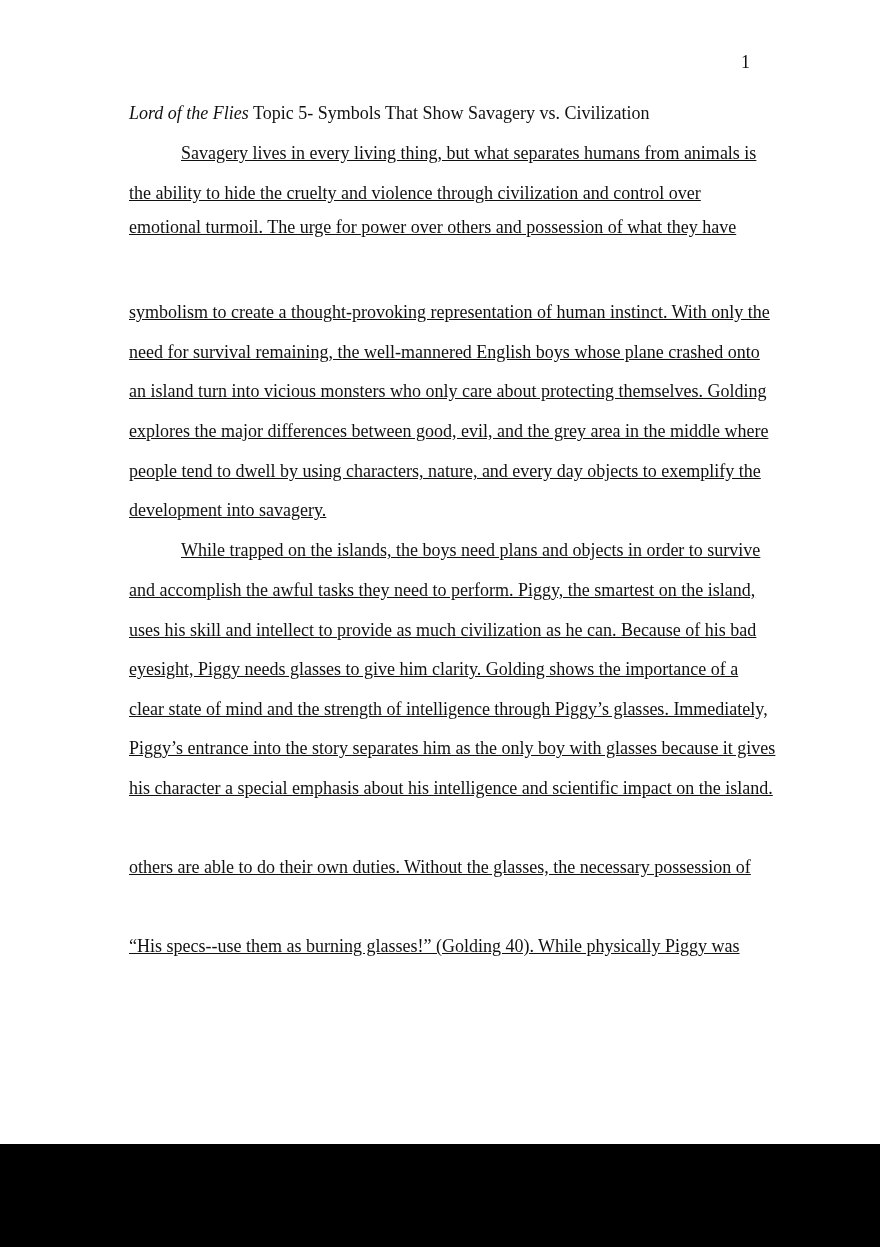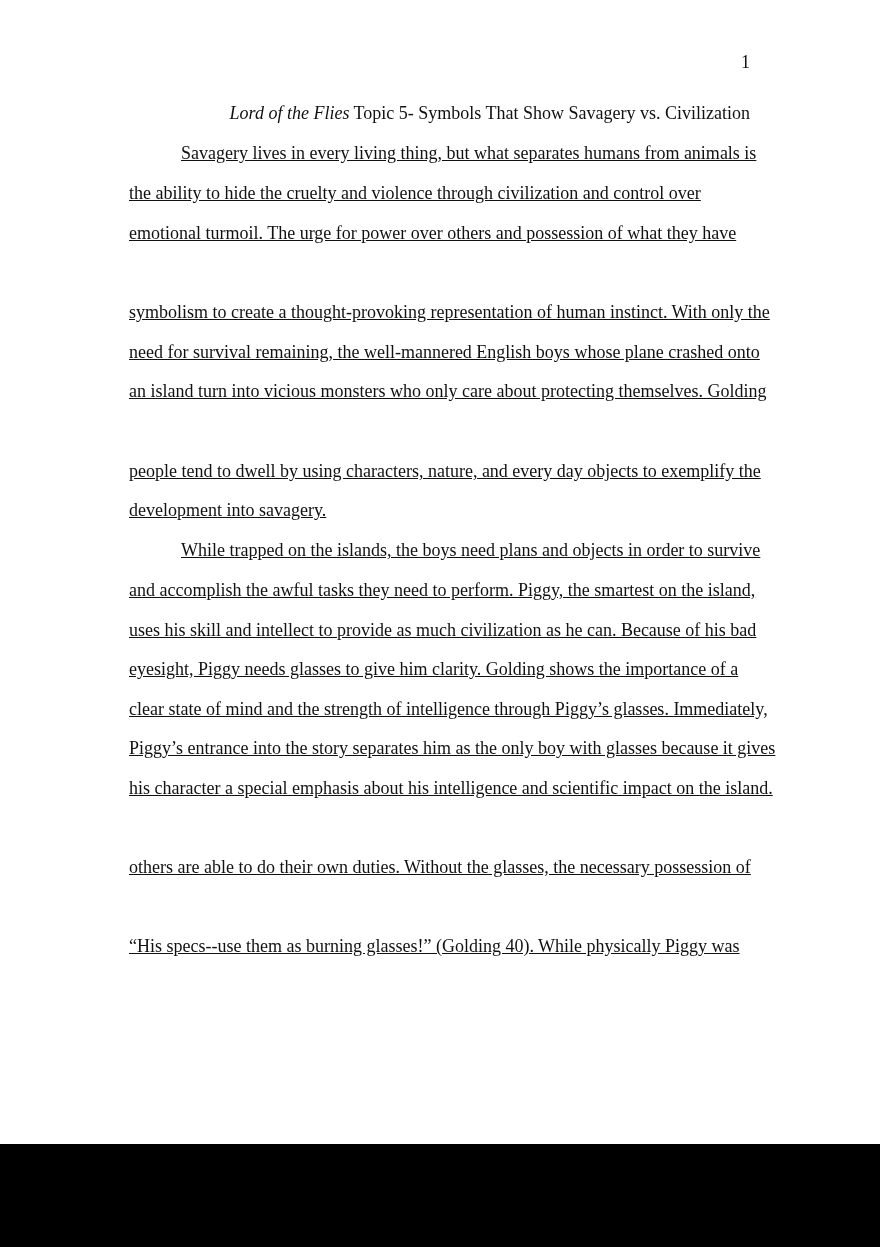--- a/index.html
+++ b/index.html
@@ -10,21 +10,21 @@
     .page {
       position: absolute; left: 0; top: 0; width: 880px; height: 1144px;
       background: #fff; color: #111;
       font-family: "Liberation Serif", "DejaVu Serif", serif;
     }
     .page-number {
       position: absolute; top: 51px; left: 700px; width: 50px; text-align: right;
       font-size: 18px; line-height: 22px;
     }
     .title {
-      position: absolute; top: 102px; left: 129px; width: 621px; text-align: right;
+      position: absolute; top: 102px; left: 129px; width: 621px; text-align: left;
       font-size: 18px; line-height: 22px; white-space: nowrap;
     }
     .title i { font-style: italic; }
     .line {
       position: absolute; left: 129px; font-size: 18px; line-height: 22px;
       white-space: nowrap;
       text-decoration: underline;
     }
     .line.indent { left: 181px; }
     .bottom-bar {
@@ -33,24 +33,25 @@
   </style>
 </head>
 <body>
 
 <div class="page">
   <div class="page-number">1</div>
   <div class="title"><i>Lord of the Flies</i><span> Topic 5- Symbols That Show Savagery vs. Civilization</span></div>
 
   <div class="line indent" style="top:142px">Savagery lives in every living thing, but what separates humans from animals is</div>
   <div class="line" style="top:182px">the ability to hide the cruelty and violence through civilization and control over</div>
-  <div class="line" style="top:222px">emotional turmoil. The urge for power over others and possession of what they have</div>
+  <div class="line" style="top:216px">emotional turmoil. The urge for power over others and possession of what they have</div>
   <div class="line" style="top:301px">symbolism to create a thought-provoking representation of human instinct. With only the</div>
   <div class="line" style="top:341px">need for survival remaining, the well-mannered English boys whose plane crashed onto</div>
   <div class="line" style="top:380px">an island turn into vicious monsters who only care about protecting themselves. Golding</div>
+  <div class="line" style="top:420px">explores the major differences between good, evil, and the grey area in the middle where</div>
   <div class="line" style="top:460px">people tend to dwell by using characters, nature, and every day objects to exemplify the</div>
   <div class="line" style="top:499px">development into savagery.</div>
   <div class="line indent" style="top:539px">While trapped on the islands, the boys need plans and objects in order to survive</div>
   <div class="line" style="top:579px">and accomplish the awful tasks they need to perform. Piggy, the smartest on the island,</div>
   <div class="line" style="top:619px">uses his skill and intellect to provide as much civilization as he can. Because of his bad</div>
   <div class="line" style="top:658px">eyesight, Piggy needs glasses to give him clarity. Golding shows the importance of a</div>
   <div class="line" style="top:698px">clear state of mind and the strength of intelligence through Piggy’s glasses. Immediately,</div>
   <div class="line" style="top:777px">his character a special emphasis about his intelligence and scientific impact on the island.</div>
   <div class="line" style="top:737px">Piggy’s entrance into the story separates him as the only boy with glasses because it gives</div>
   <div class="line" style="top:856px">others are able to do their own duties. Without the glasses, the necessary possession of</div>

